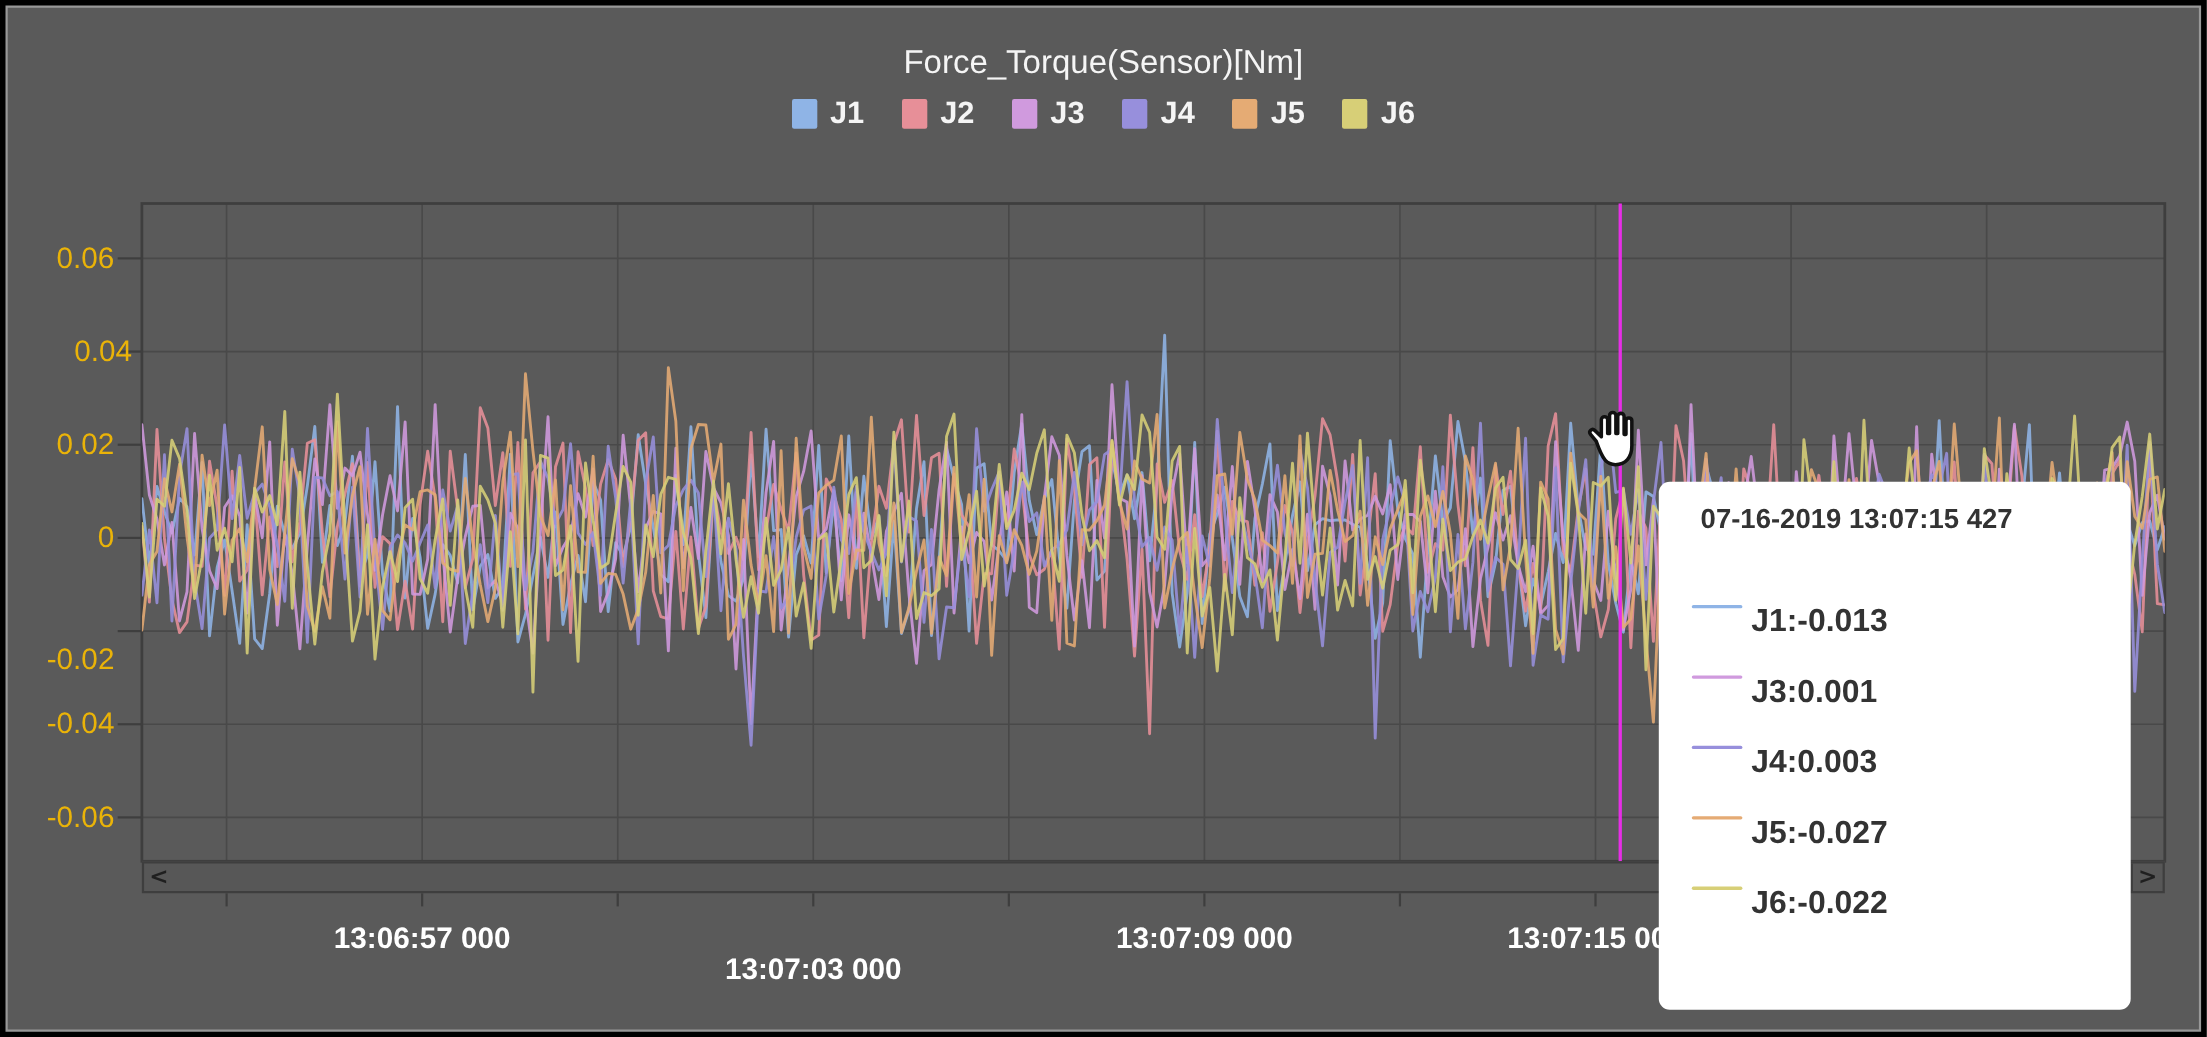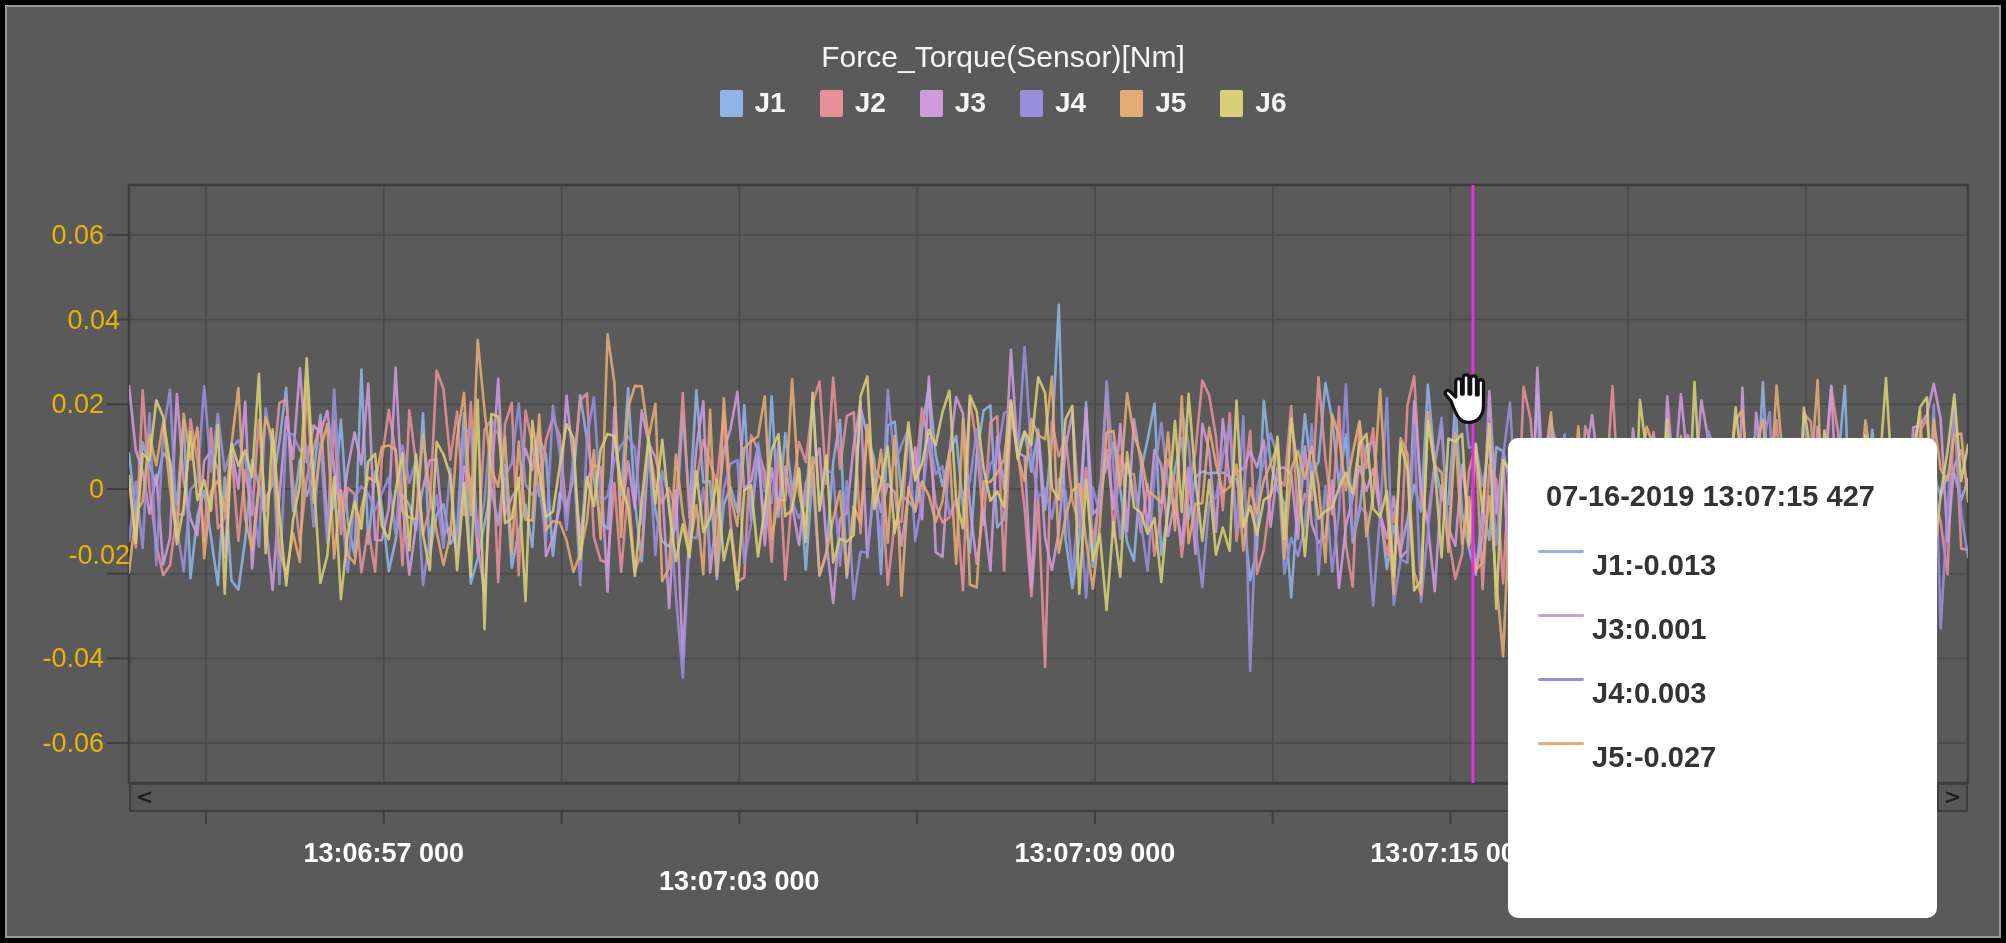--- a/index.html
+++ b/index.html
@@ -44,22 +44,22 @@
     color:#1f1f1f;font-size:21px;font-weight:bold;line-height:1;
     font-family:"DejaVu Sans",sans-serif;cursor:pointer;
   }
   .sb-btn.right{border-left:2px solid #3e3e3e;}
   .sb-thumb{flex:1;}
   .tooltip{
     position:absolute;left:1508px;top:438px;width:429px;height:480px;z-index:10;
     background:#ffffff;border-radius:10px;box-sizing:border-box;
   }
   .tooltip-title{
-    position:absolute;left:38px;top:42px;
-    color:#333333;font-size:29px;font-weight:600;white-space:nowrap;
+    position:absolute;left:38px;top:20px;
+    color:#333333;font-size:25px;font-weight:600;white-space:nowrap;
   }
   .tooltip-rows{position:absolute;left:0;top:80px;right:0;}
   .tooltip-row{height:64px;position:relative;display:flex;align-items:flex-end;}
   .tooltip-row .swatch-line{
     position:absolute;left:30px;top:50%;width:46px;height:3px;border-radius:2px;
   }
   .tooltip-row .row-text{
     margin-left:84px;color:#333333;font-size:29px;font-weight:600;white-space:nowrap;
   }
   #hand-cursor{position:absolute;left:1438px;top:368px;z-index:8;}
@@ -148,21 +148,21 @@
         <span class="legend-swatch" style="background: rgb(215, 207, 119);"></span>
         <span class="legend-label">J6</span>
       </div>
     </div>
 
   <div id="y-labels">
       <div class="y-label" style="left: 8px; top: 234.9px;">0.06</div>
       <div class="y-label" style="left: 24px; top: 319.6px;">0.04</div>
       <div class="y-label" style="left: 8px; top: 404.3px;">0.02</div>
       <div class="y-label" style="left: 8px; top: 489px;">0</div>
-      <div class="y-label" style="left: 8px; top: 555px; padding-left: 26px;">-0.02</div>
+      <div class="y-label" style="left: 8px; top: 600px;">-0.02</div>
       <div class="y-label" style="left: 8px; top: 658.4px;">-0.04</div>
       <div class="y-label" style="left: 8px; top: 743.1px;">-0.06</div>
     </div>
   <div id="x-labels">
       <div class="x-label" style="left: 383.78px;">13:06:57 000</div>
       <div class="x-label" style="left: 739.34px; margin-top: 28px;">13:07:03 000</div>
       <div class="x-label" style="left: 1094.9px;">13:07:09 000</div>
       <div class="x-label" style="left: 1450.46px;">13:07:15 000</div>
     </div>
 
@@ -193,17 +193,21 @@
           <span class="row-text">J3:0.001</span>
         </div>
         <div class="tooltip-row">
           <span class="swatch-line" style="background: rgb(151, 143, 220);"></span>
           <span class="row-text">J4:0.003</span>
         </div>
         <div class="tooltip-row">
           <span class="swatch-line" style="background: rgb(229, 171, 116);"></span>
           <span class="row-text">J5:-0.027</span>
         </div>
+        <div class="tooltip-row">
+          <span class="swatch-line" style="background: rgb(215, 207, 119);"></span>
+          <span class="row-text">J6:-0.022</span>
+        </div>
       </div>
   </div>
 
   <div class="chrome"></div>
 </div>
 
 </body></html>

